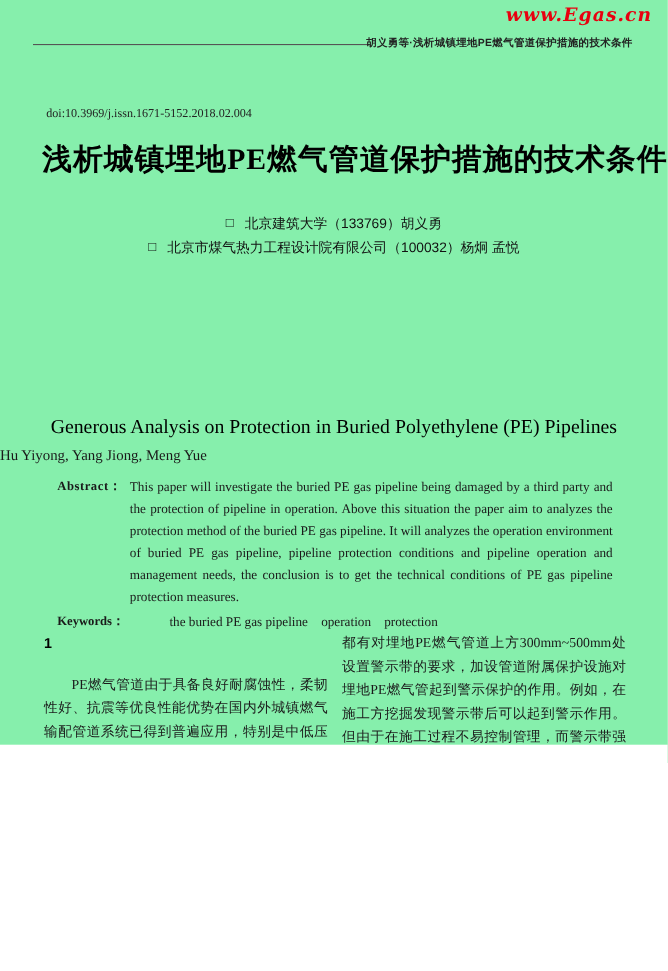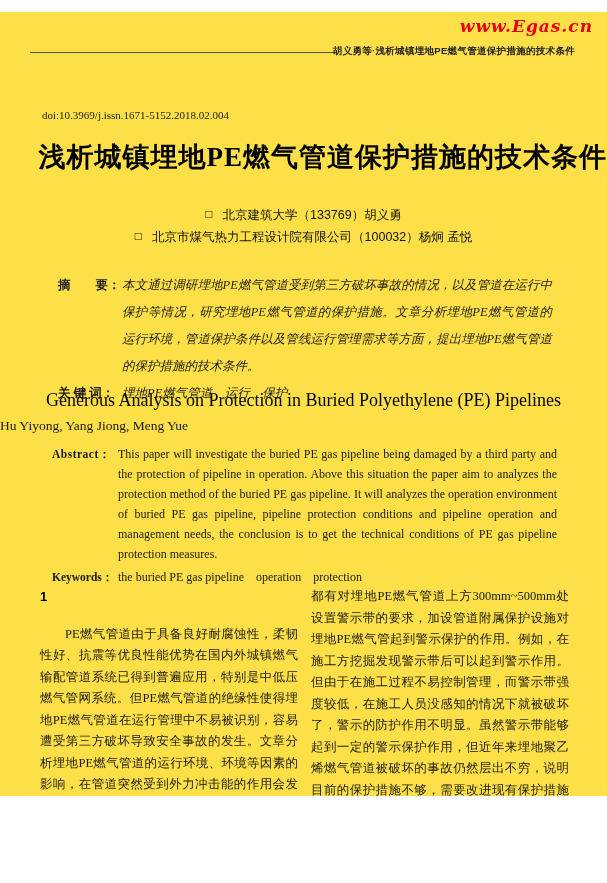--- a/index.html
+++ b/index.html
@@ -1,20 +1,20 @@
 <!DOCTYPE html>
 <html><head>
 <meta charset="utf-8">
 <style>
   * { margin:0; padding:0; box-sizing:border-box; }
   body { background:#ffffff; }
   .page {
-    position:relative; width:607px; height:784px; background:#fde047;
+    position:relative; width:607px; height:677px; background:#86efac;
     font-family:"Liberation Serif", serif; color:#1a1a1a; overflow:hidden;
-    margin:12px auto;
+    margin:0 auto;
   }
   .logo {
     position:absolute; top:4px; right:14px;
     font-family:"DejaVu Serif", serif; font-style:italic; font-weight:bold;
     font-size:17px; color:#e8000f; letter-spacing:1px;
   }
   .head-rule { position:absolute; top:40px; left:30px; width:306px; height:1px; background:#555; }
   .running-title {
     position:absolute; top:33px; right:32px;
     font-family:"Liberation Sans", sans-serif; font-weight:bold;
@@ -36,21 +36,21 @@
   .abs-text { flex:1; font-size:12.5px; line-height:27px; text-align:justify; font-style:italic; }
   .kw-row { display:flex; margin-top:0px; }
   .kw-label { width:64px; flex:0 0 64px; font-weight:bold; font-size:12.5px; line-height:27px; white-space:pre; }
   .kw-text { flex:1; font-size:12.5px; line-height:27px; font-style:italic; white-space:pre-wrap; }
   .title-en { position:absolute; top:378px; left:0; width:100%; text-align:center; font-size:18px; color:#000; }
   .authors-en { position:absolute; top:406px; left:0; width:100%; text-align:left; font-size:13.5px; }
   .abstract-en { position:absolute; top:432px; left:52px; right:50px; }
   .abs-en-row { display:flex; }
   .abs-en-label { width:66px; flex:0 0 66px; font-weight:bold; font-size:11.5px; line-height:20px; letter-spacing:0.5px; }
   .abs-en-text { flex:1; font-size:12px; line-height:20px; text-align:justify; }
-  .kw-en-row { display:flex; margin-top:3px; }
+  .kw-en-row { display:flex; margin-top:3px;gap:36px; }
   .kw-en-label { width:66px; flex:0 0 66px; font-weight:bold; font-size:11.5px; line-height:20px; }
   .kw-en-text { flex:1; font-size:12px; line-height:20px; white-space:pre-wrap; }
   .body-columns { position:absolute; top:574px; left:40px; right:38px; display:flex; gap:13px; }
   .col { flex:1; font-size:12.5px; line-height:21.5px; text-align:justify; }
   .section-heading {
     font-family:"Liberation Sans", sans-serif; font-weight:bold; font-size:13px;
     display:flex; gap:16px; margin-bottom:16px; text-align:left; color:#000;
   }
   .para { text-indent:2em; }
   .para-cont { text-indent:0; }
@@ -82,30 +82,20 @@
 
   <div class="authors-cn">
     <div>
       <span class="author-marker">□</span><span>北京建筑大学（133769）胡义勇</span>
     </div>
     <div>
       <span class="author-marker">□</span><span>北京市煤气热力工程设计院有限公司（100032）杨炯  孟悦</span>
     </div>
   </div>
 
-  <div class="abstract-block">
-    <div class="abs-row">
-      <span class="abs-label">摘　　要：</span>
-      <span class="abs-text">本文通过调研埋地PE燃气管道受到第三方破坏事故的情况，以及管道在运行中保护等情况，研究埋地PE燃气管道的保护措施。文章分析埋地PE燃气管道的运行环境，管道保护条件以及管线运行管理需求等方面，提出埋地PE燃气管道的保护措施的技术条件。</span>
-    </div>
-    <div class="kw-row">
-      <span class="kw-label">关 键 词：</span>
-      <span class="kw-text">埋地PE燃气管道　运行　保护</span>
-    </div>
-  </div>
 
   <div class="title-en">Generous Analysis on Protection in Buried Polyethylene (PE) Pipelines</div>
   <div class="authors-en">Hu Yiyong, Yang Jiong, Meng Yue</div>
 
   <div class="abstract-en">
     <div class="abs-en-row">
       <span class="abs-en-label">Abstract：</span>
       <span class="abs-en-text">This paper will investigate the buried PE gas pipeline being damaged by a third party and the protection of pipeline in operation. Above this situation the paper aim to analyzes the protection method of the buried PE gas pipeline. It will analyzes the operation environment of buried PE gas pipeline, pipeline protection conditions and pipeline operation and management needs, the conclusion is to get the technical conditions of PE gas pipeline protection measures.</span>
     </div>
     <div class="kw-en-row">

